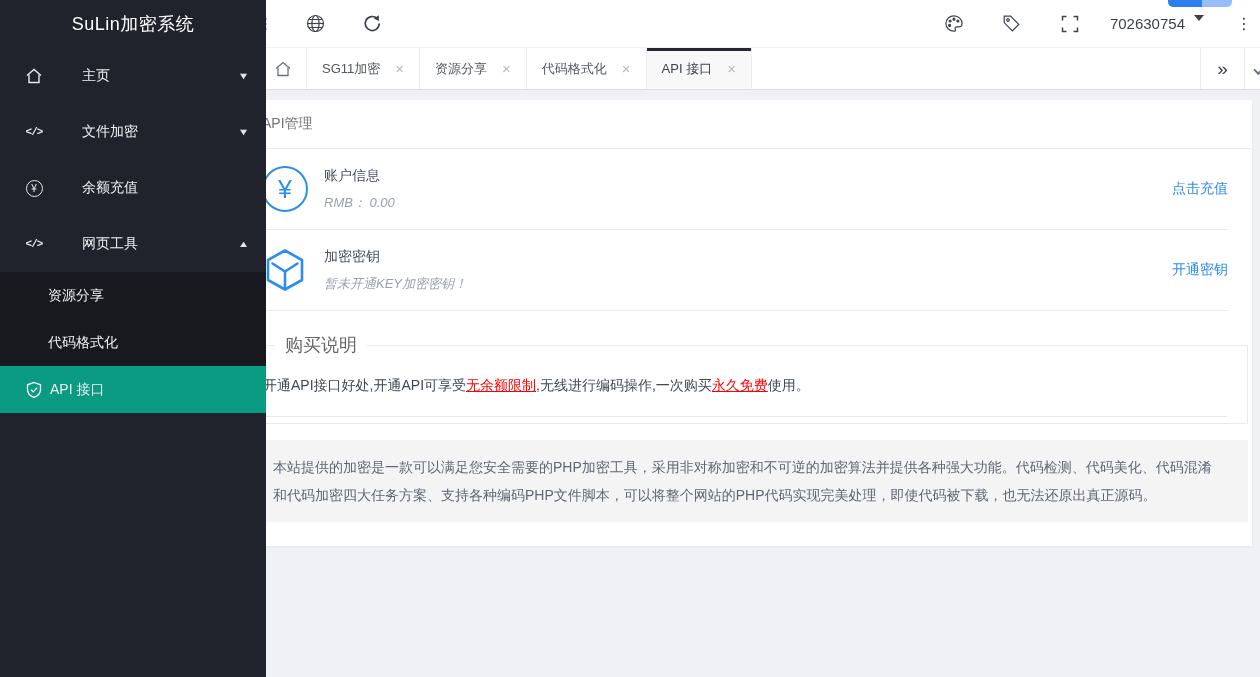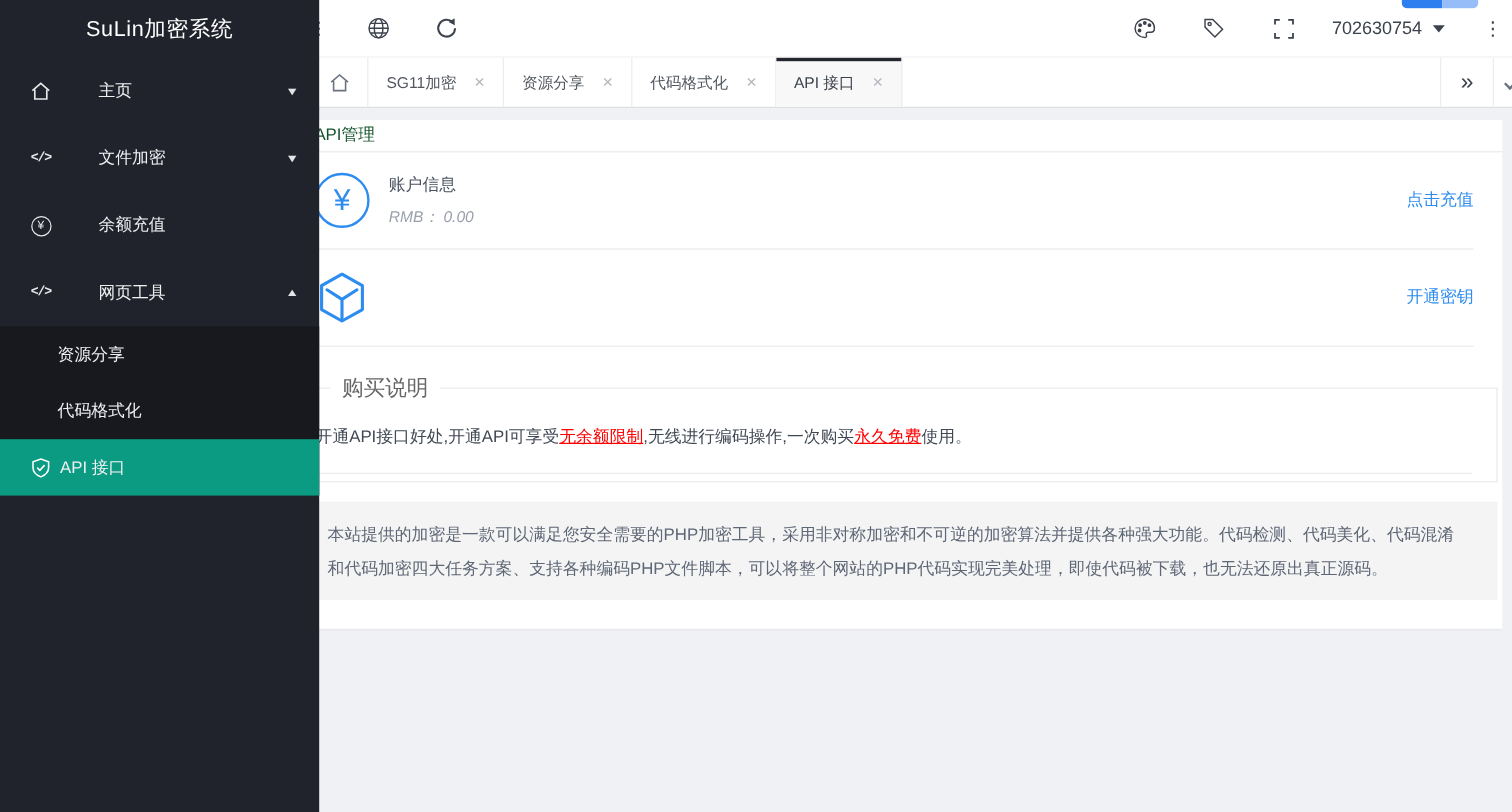--- a/index.html
+++ b/index.html
@@ -35,21 +35,21 @@
   .sub-item.active{background:var(--teal);padding-left:24px;}
   .sub-item.active .mi-icon{margin-right:6px;color:#fff;}
 
   
   .topbar{position:absolute;left:222px;top:0;right:0;height:48px;background:#fff;border-bottom:1px solid #f0f0f0;display:flex;align-items:center;padding:0 6px 0 26px;}
   .tb-btn{width:20px;height:20px;margin-right:37px;display:flex;align-items:center;justify-content:center;color:#3d434d;cursor:pointer;flex:none;}
   .tb-search{border:none;outline:none;font-size:14px;color:var(--text-main);width:230px;background:transparent;}
   .tb-search::placeholder{color:#c3c7ce;}
   .tb-right{margin-left:auto;display:flex;align-items:center;}
   .tb-right .tb-btn{margin-right:0;margin-left:38px;}
-  .user-box{display:flex;align-items:center;margin-left:30px;cursor:pointer;}
+  .user-box{display:flex;margin-left:30px;cursor:pointer;}
   .user-id{font-size:15px;color:#3d434d;}
   .caret-down-css{width:0;height:0;border-left:5px solid transparent;border-right:5px solid transparent;border-top:6px solid #3d434d;margin-left:9px;}
   .more-dots{font-size:16px;color:#3d434d;margin-left:30px;padding:0 2px;cursor:pointer;}
   .clipped-pill{position:absolute;top:0;left:1168px;width:64px;height:7px;border-radius:0 0 5px 5px;overflow:hidden;z-index:6;display:flex;}
   .clipped-pill .a{width:34px;background:#2d7ff0;}
   .clipped-pill .b{flex:1;background:#96bdf8;}
 
   
   .tabbar{position:absolute;left:222px;top:48px;right:0;height:42px;background:#fff;border-bottom:1px solid #dcdee2;display:flex;align-items:stretch;overflow:hidden;}
   .tab-nav{width:38px;display:flex;align-items:center;justify-content:center;border-right:1px solid #ececec;color:#3d434d;font-size:19px;cursor:pointer;flex:none;}
@@ -59,21 +59,21 @@
   .tab.active{background:#f8f8f8;color:#3d434d;}
   .tab.active::before{content:"";position:absolute;top:0;left:0;right:0;height:3px;background:#23262e;}
   .tab-right{margin-left:auto;display:flex;align-items:stretch;}
   .tab-right .tab-nav{border-right:none;border-left:1px solid #ececec;width:44px;}
   .edge-chevron{width:16px;border-left:1px solid #ececec;display:flex;align-items:center;justify-content:flex-start;overflow:hidden;}
   .edge-chevron i{width:10px;height:10px;border-right:2px solid #6a7180;border-bottom:2px solid #6a7180;transform:rotate(45deg) translate(2px,-2px);margin-left:8px;}
 
   
   .main{position:absolute;left:222px;top:90px;right:0;bottom:0;background:#f0f1f4;overflow:hidden;}
   .card{margin:10px 8px 0 16px;background:#fff;box-shadow:0 1px 2px rgba(0,0,0,.05);}
-  .card-header{padding:4px 24px;font-size:14px;color:#14532d;border-bottom:1px solid var(--border);}
+  .card-header{padding:15px 24px;font-size:14px;color:#737373;border-bottom:1px solid var(--border);}
   .card-body{padding:0 24px 24px;}
   .info-row{display:flex;align-items:center;padding:17px 0;border-bottom:1px solid var(--border);}
   .row-icon{width:46px;height:46px;margin-right:16px;flex:none;display:flex;align-items:center;justify-content:center;}
   .yen-badge{width:46px;height:46px;border-radius:50%;border:2px solid var(--blue);color:var(--blue);display:flex;align-items:center;justify-content:center;font-size:25px;}
   .row-text .t1{font-size:14px;color:var(--text-main);margin-bottom:9px;}
   .row-text .t2{font-size:13px;color:var(--text-sub);font-style:italic;}
   .row-action{margin-left:auto;color:var(--blue);font-size:14px;cursor:pointer;}
 
   .purchase{margin:22px -20px 0;border:1px solid var(--border);padding:2px 20px 6px;}
   .purchase legend{font-size:18px;color:#666;padding:0 10px;margin-left:12px;font-weight:normal;}
@@ -250,20 +250,24 @@
         <span class="row-action">点击充值</span>
       </div>
 
       <div class="info-row">
         <span class="row-icon">
           <svg width="46" height="46" viewBox="0 0 46 46" fill="none" stroke="#2d8cf0" stroke-width="2.6" stroke-linejoin="round" stroke-linecap="round">
               <path d="M23 3.5 L40 13 V33 L23 42.5 L6 33 V13 Z"></path>
               <path d="M23 24.5 L10.5 16.5 M23 24.5 L35.5 16.5 M23 24.5 V40.5"></path>
             </svg>
         </span>
+        <span class="row-text">
+          <div class="t1">加密密钥</div>
+          <div class="t2">暂未开通KEY加密密钥！</div>
+        </span>
         <span class="row-action">开通密钥</span>
       </div>
 
       <fieldset class="purchase">
         <legend>购买说明</legend>
         <p class="first"><span>开通API接口好处,开通API可享受</span><span class="red">无余额限制</span><span>,无线进行编码操作,一次购买</span><span class="red">永久免费</span><span>使用。</span></p>
       </fieldset>
 
       <blockquote class="note">本站提供的加密是一款可以满足您安全需要的PHP加密工具，采用非对称加密和不可逆的加密算法并提供各种强大功能。代码检测、代码美化、代码混淆和代码加密四大任务方案、支持各种编码PHP文件脚本，可以将整个网站的PHP代码实现完美处理，即使代码被下载，也无法还原出真正源码。</blockquote>
 

